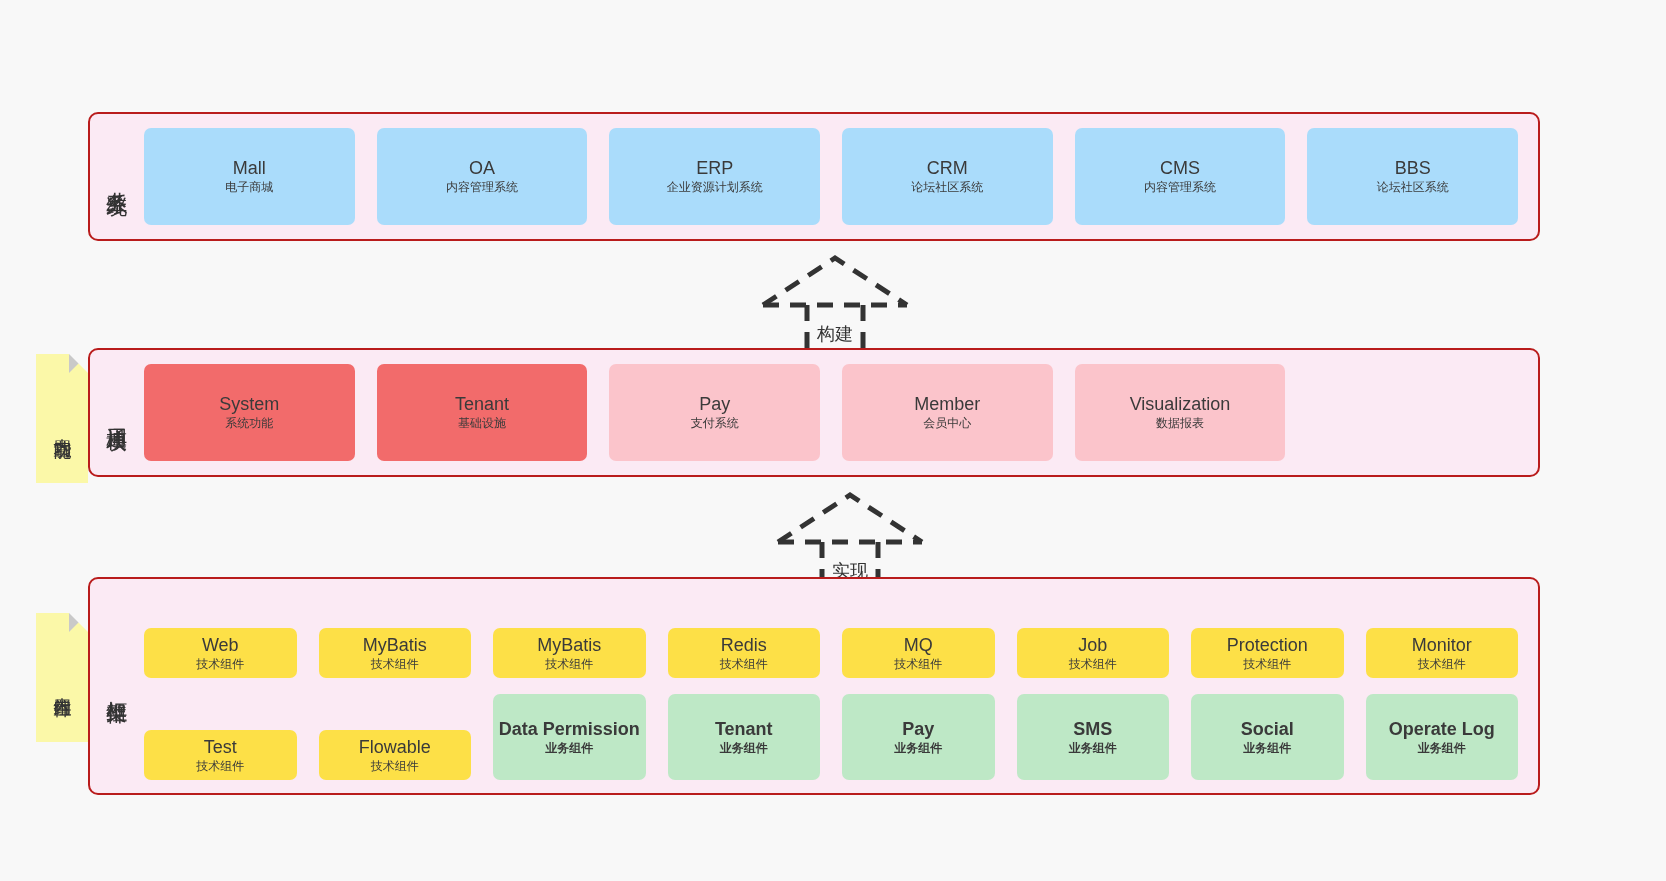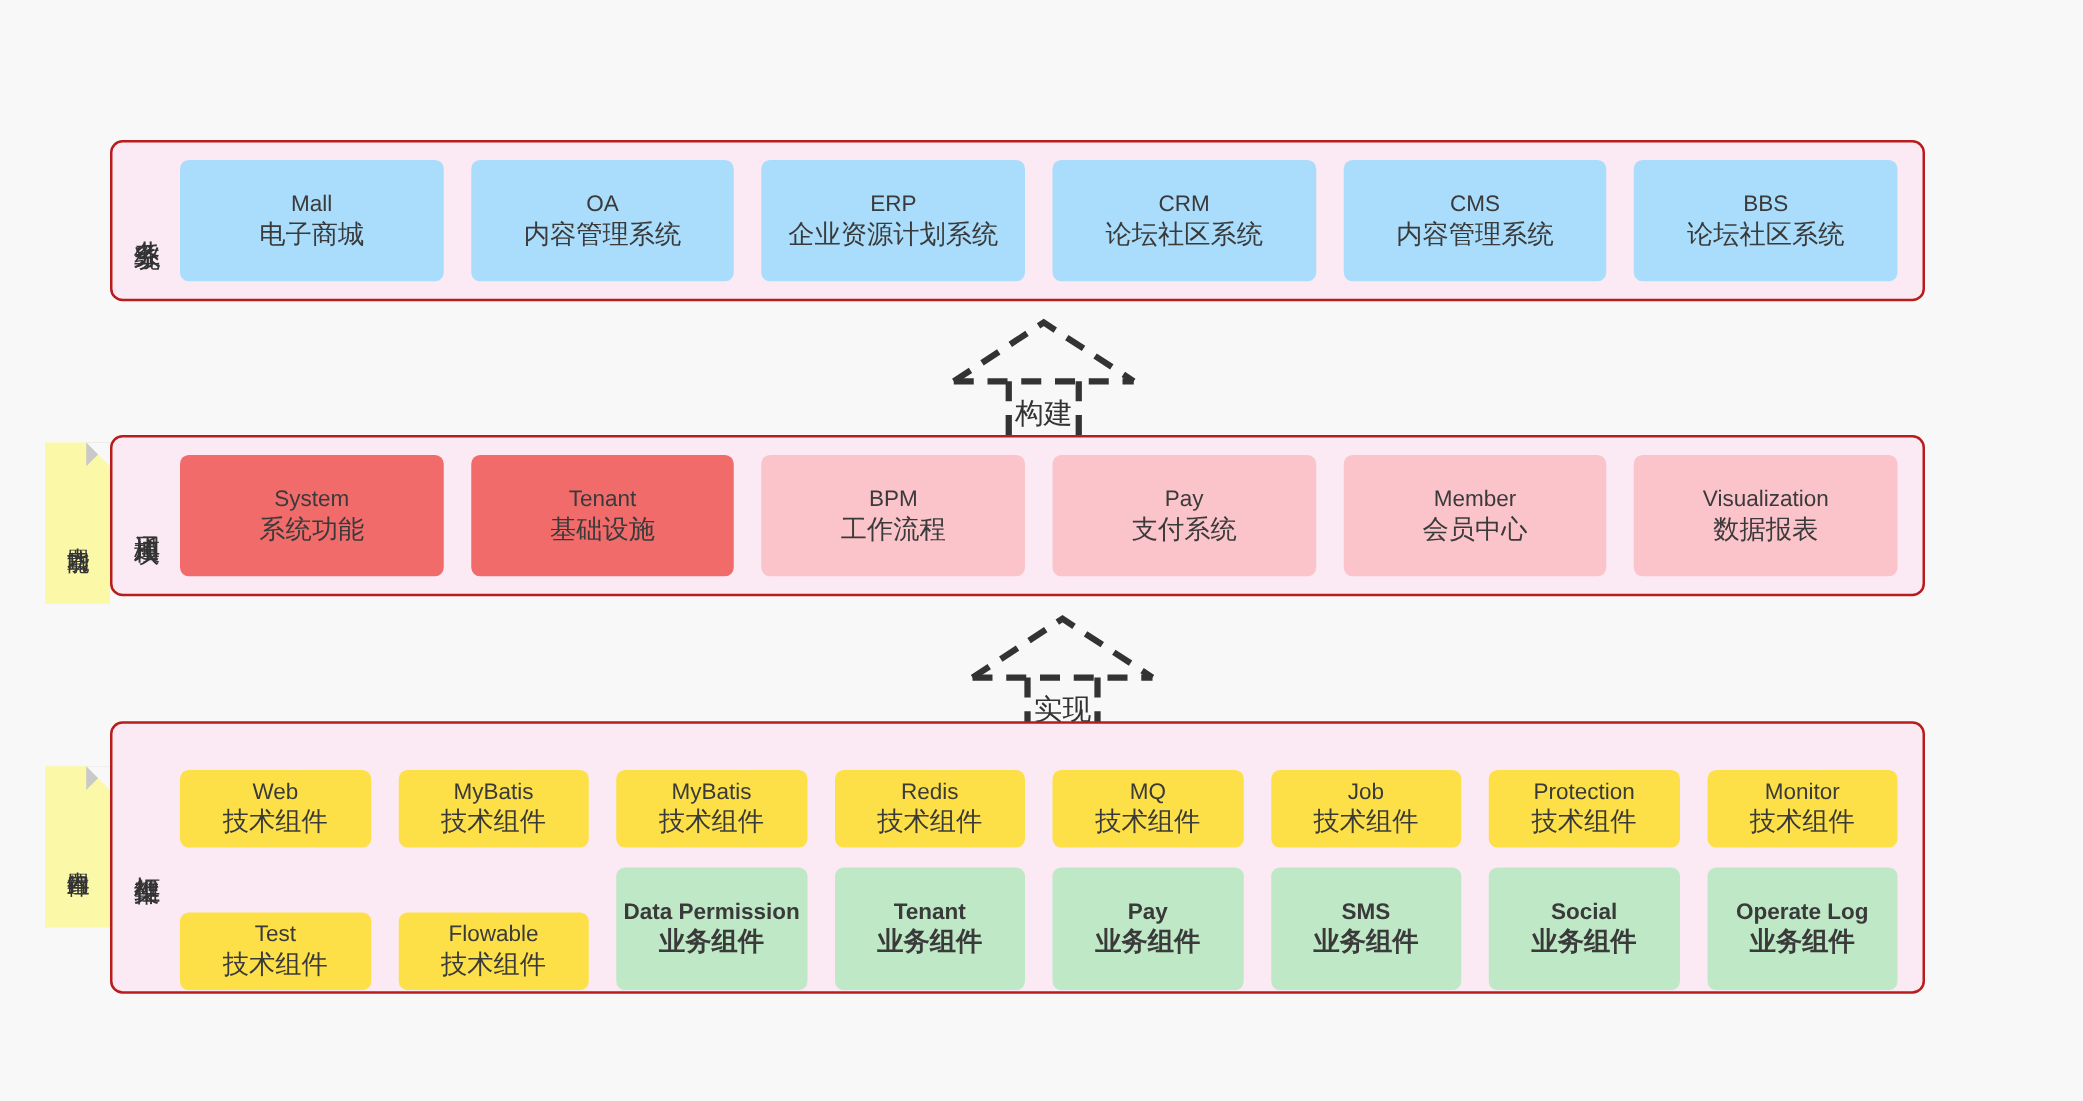--- a/index.html
+++ b/index.html
@@ -70,21 +70,21 @@
     text-align: center;
     line-height: 1.28;
     padding: 6px 4px;
     box-sizing: border-box;
   }
   .card .en {
     font-size: 18px;
     color: #3a3a3a;
   }
   .card .cn {
-    font-size: 21px;
+    font-size: 12px;
     color: #3a3a3a;
   }
 
   
   .c-blue        { background: #aadcfb; }
   .c-red         { background: #f26b6b; }
   .c-pink        { background: #fbc4cb; }
   .c-green       { background: #fde047; margin-top: 36px; }
   .c-lightgreen  { background: #bee8c6; font-weight: bold; }
 
@@ -147,21 +147,21 @@
     height: 110px;
   }
   #arrow-build   { left: 745px; top: 250px; }
   #arrow-realize { left: 760px; top: 487px; }
 
   .arrow .arrow-label {
     position: absolute;
     left: 50%;
     transform: translateX(-50%);
     bottom: 14px;
-    font-size: 23px;
+    font-size: 18px;
     color: #333333;
     background: #f8f8f8;
     padding: 0 2px;
     white-space: nowrap;
   }
 </style>
 </head>
 <body>
 
 <div id="stage">
@@ -214,24 +214,20 @@
     <div class="cards one-row">
       <div class="card c-red">
         <span class="en">System</span>
         <span class="cn">系统功能</span>
       </div>
       <div class="card c-red">
         <span class="en">Tenant</span>
         <span class="cn">基础设施</span>
       </div>
       <div class="card c-pink">
-        <span class="en">BPM</span>
-        <span class="cn">工作流程</span>
-      </div>
-      <div class="card c-pink">
         <span class="en">Pay</span>
         <span class="cn">支付系统</span>
       </div>
       <div class="card c-pink">
         <span class="en">Member</span>
         <span class="cn">会员中心</span>
       </div>
       <div class="card c-pink">
         <span class="en">Visualization</span>
         <span class="cn">数据报表</span>

